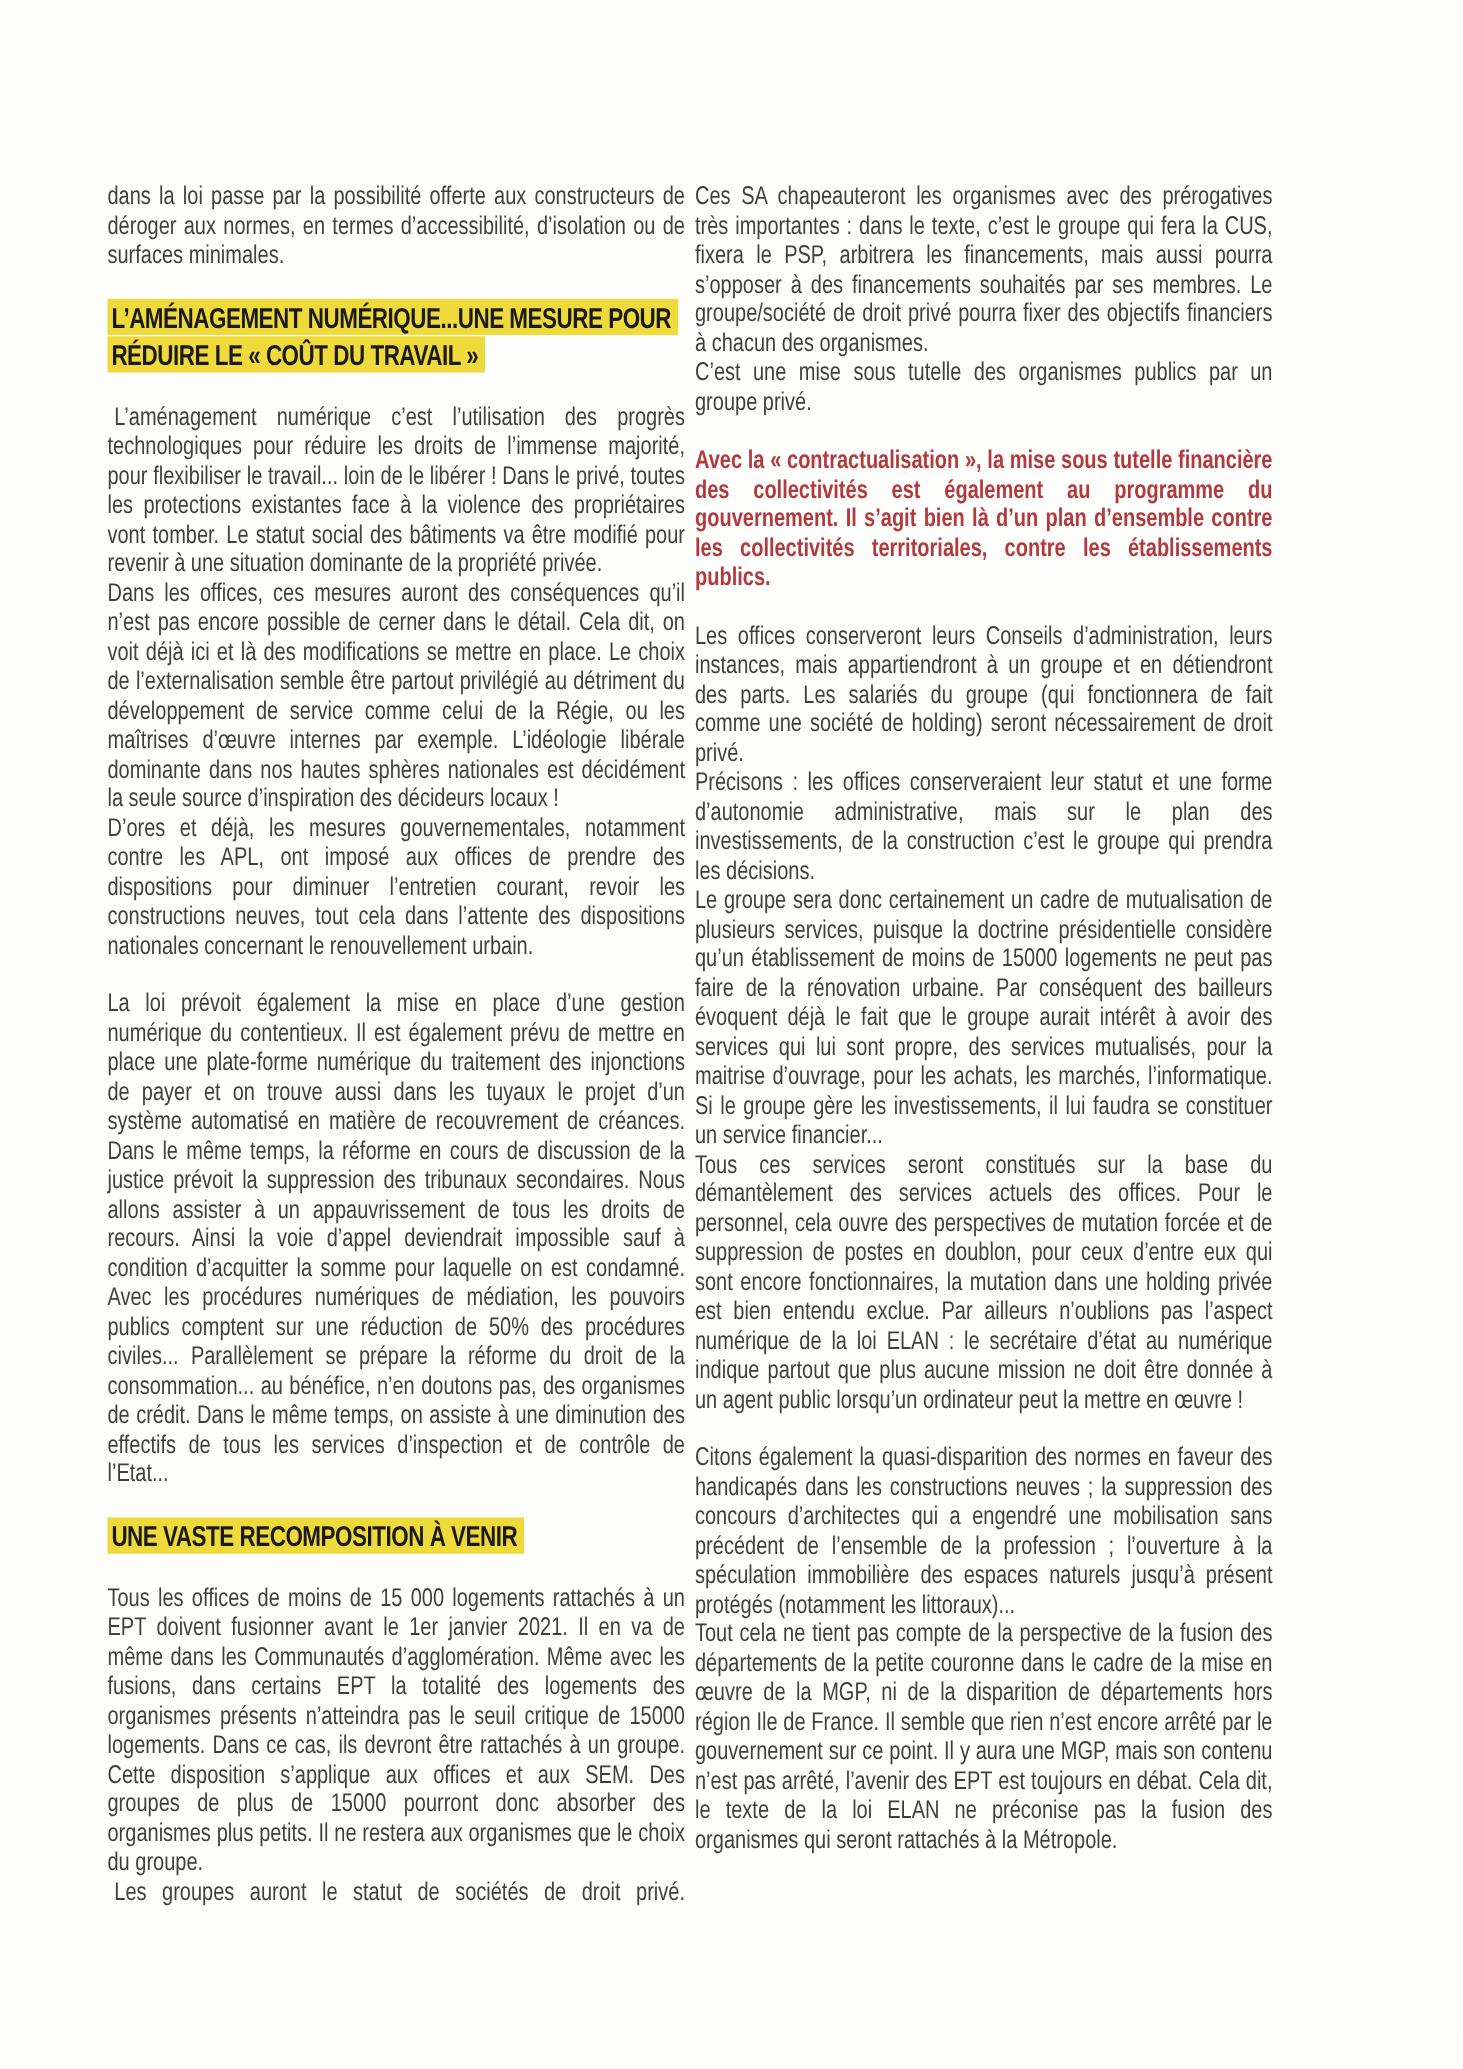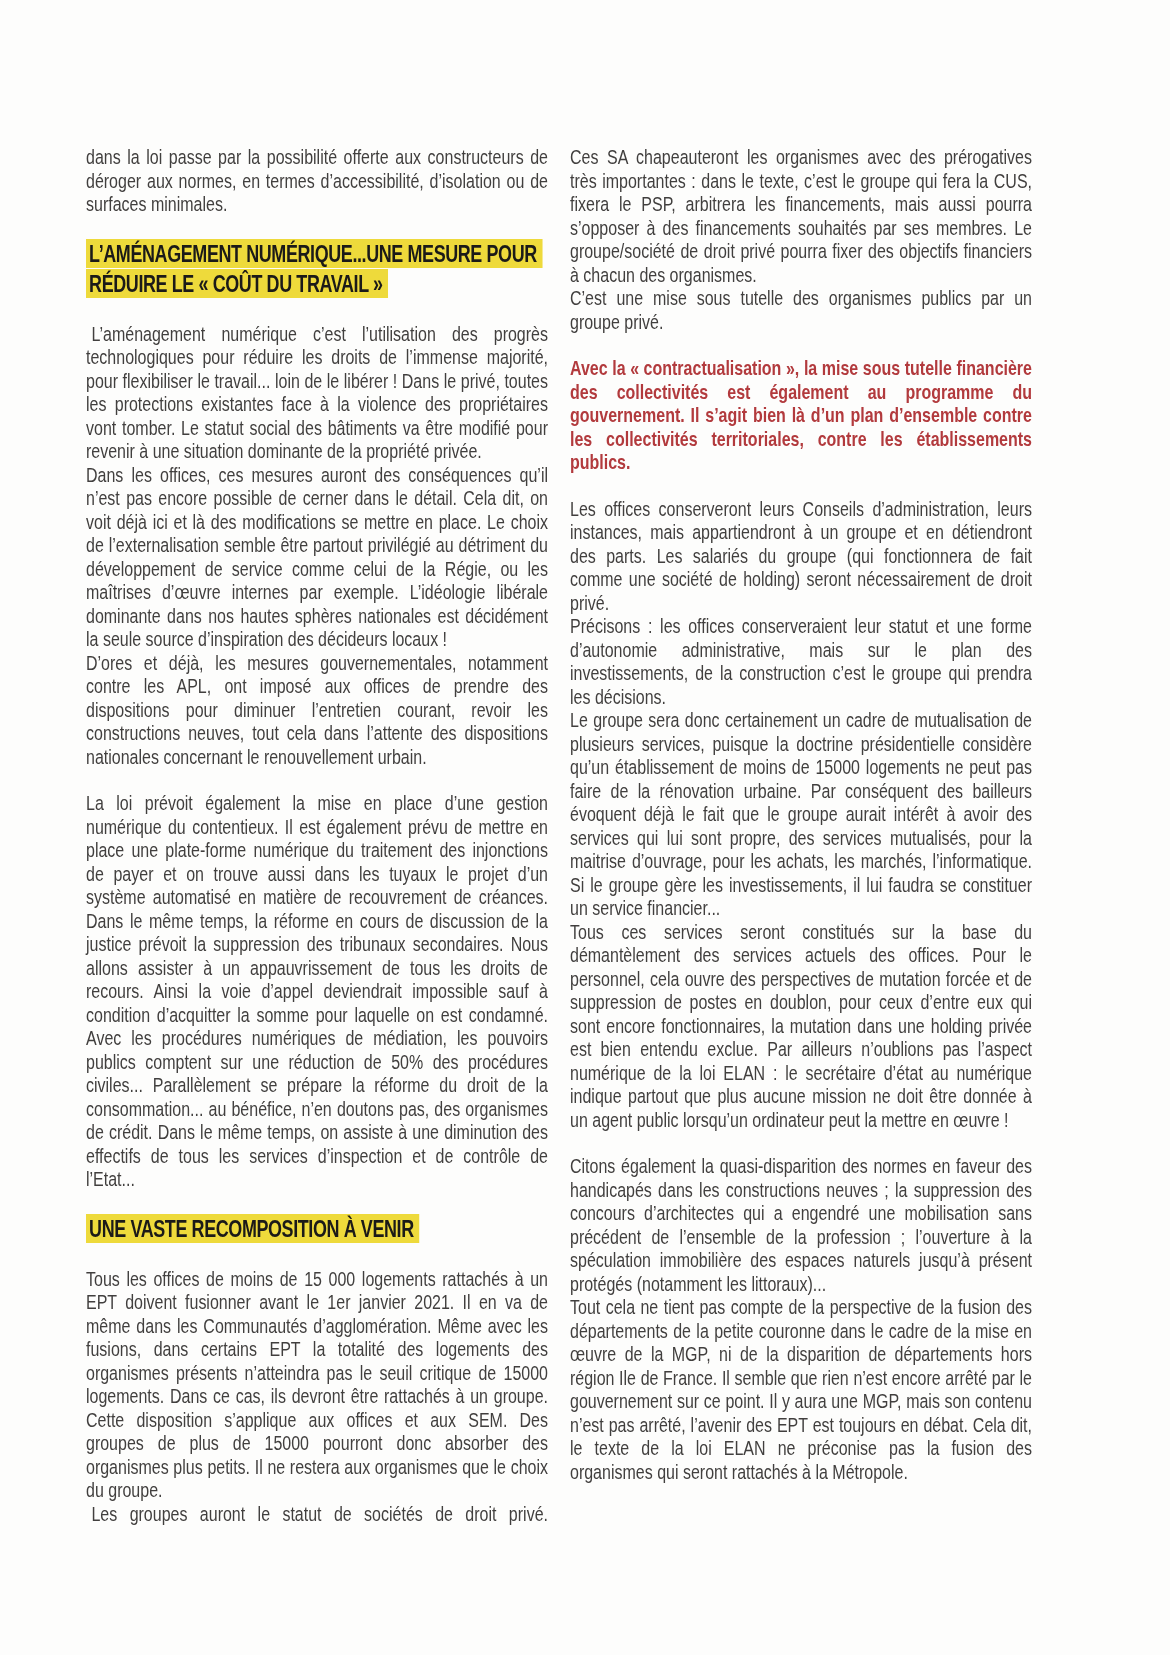--- a/index.html
+++ b/index.html
@@ -13,21 +13,21 @@
     width: 1170px;
     height: 1655px;
     background: #fdfdfc;
     overflow: hidden;
   }
   .columns {
     position: absolute;
     left: 86px;
     top: 145px;
     display: flex;
-    gap: 22px;
+    gap: 8px;
   }
   .col { width: 462px; }
   
   .inner {
     width: 592px;
     transform: scaleX(0.7804);
     transform-origin: 0 0;
   }
   p.body {
     margin: 0;

